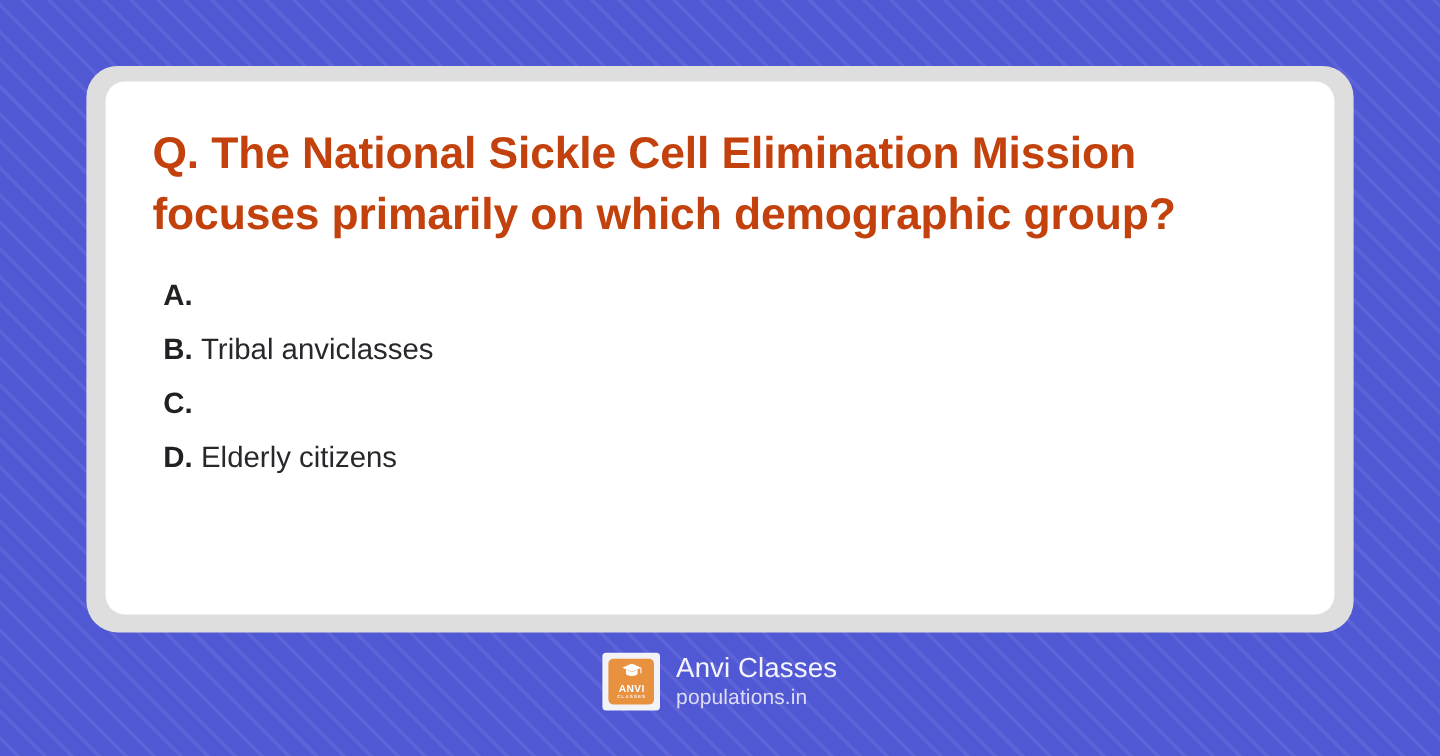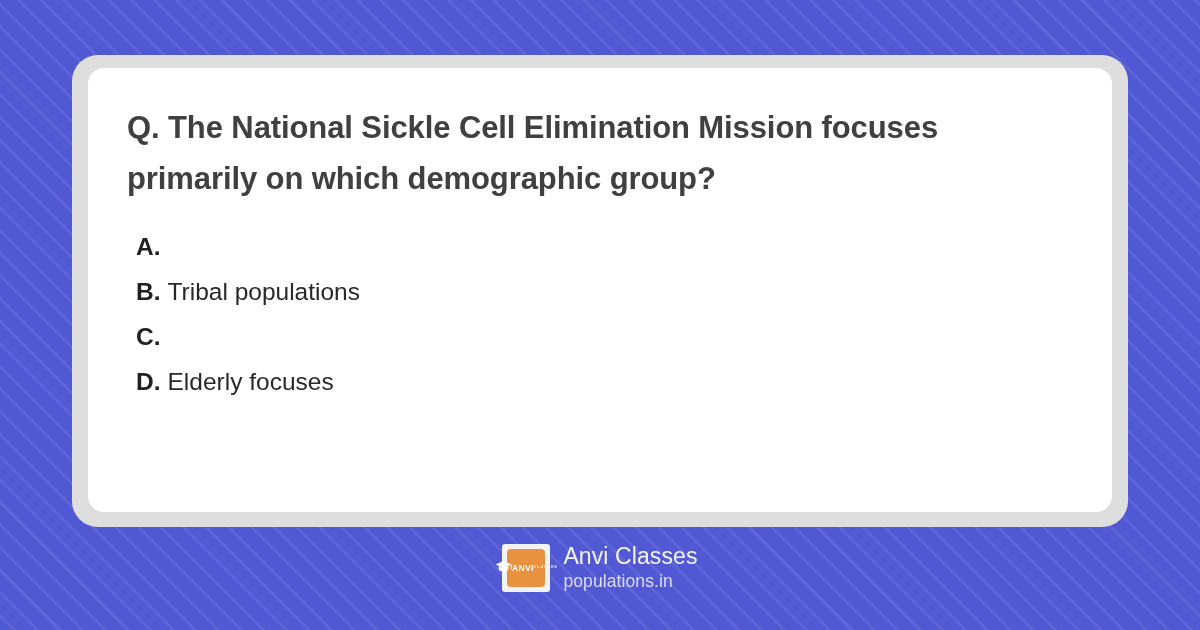--- a/index.html
+++ b/index.html
@@ -54,24 +54,24 @@
     box-sizing: border-box;
     overflow: hidden;
   }
 
   #card-inner {
     padding: 34px 36px 0 39px;
   }
 
   
   #question {
-    font-size: 31px;
+    font-size: 37px;
     font-weight: bold;
     line-height: 51px;
-    color: #404040;
+    color: #c2410c;
     letter-spacing: -0.1px;
     max-width: 945px;
     margin: 0;
   }
 
   
   #options {
     list-style: none;
     margin: 20px 0 0 0;
     padding: 0;
@@ -116,21 +116,21 @@
     align-items: center;
     justify-content: center;
     flex: none;
   }
   #brand-logo-inner {
     width: 38px;
     height: 38px;
     background: #e8913f;
     border-radius: 4px;
     display: flex;
-    flex-direction: row;
+    flex-direction: column;
     align-items: center;
     justify-content: center;
     line-height: 1;
   }
   #cap-icon {
     display: block;
     margin-bottom: 1px;
   }
   #brand-logo-name {
     font-size: 8.5px;
@@ -177,30 +177,30 @@
         <p id="question">Q. The National Sickle Cell Elimination Mission focuses primarily on which demographic group?</p>
 
         <ul id="options">
 
           <li class="option">
             <span class="option-letter">A.</span>
           </li>
 
           <li class="option">
             <span class="option-letter">B.</span>
-            <span class="option-text">Tribal populations</span>
+            <span class="option-text">Tribal anviclasses</span>
           </li>
 
           <li class="option">
             <span class="option-letter">C.</span>
           </li>
 
           <li class="option">
             <span class="option-letter">D.</span>
-            <span class="option-text">Elderly focuses</span>
+            <span class="option-text">Elderly citizens</span>
           </li>
 
         </ul>
       </div>
     </div>
   </div>
 
   <div id="footer">
 
     <div id="brand-logo">

